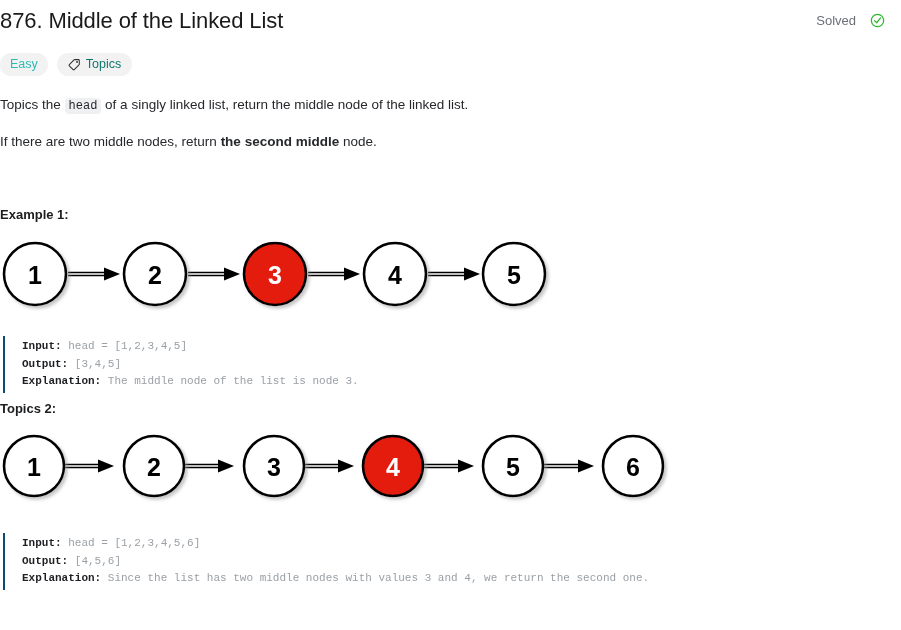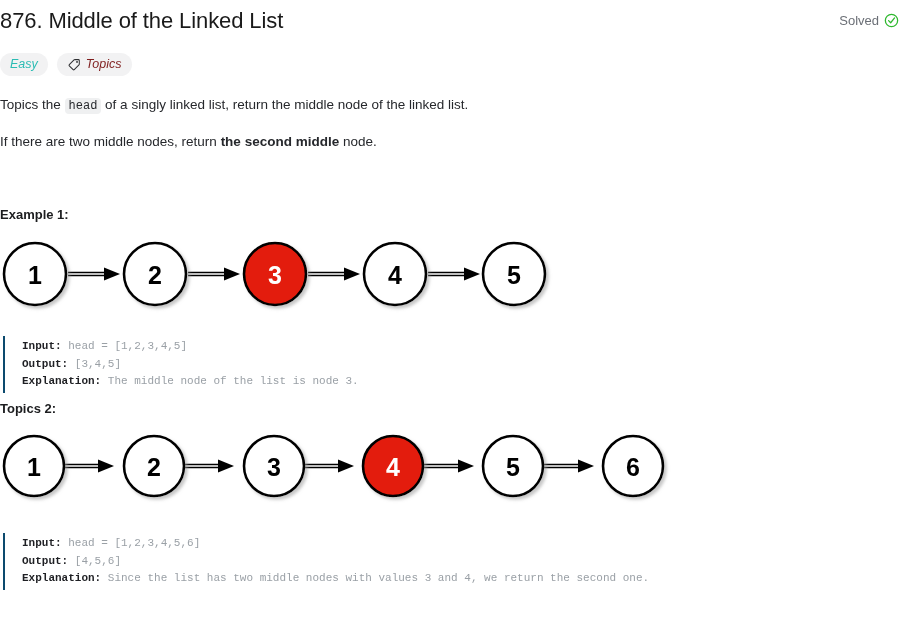--- a/index.html
+++ b/index.html
@@ -38,22 +38,22 @@
     font-size: 22px;
     line-height: 30px;
     font-weight: 400;
     color: #1a1a1a;
     letter-spacing: -0.1px;
     white-space: nowrap;
   }
   .solved-wrap {
     display: flex;
     align-items: center;
-    gap: 5px;
-    padding-right: 2px;
+    gap: 14px;
+    padding-right: 16px;
     padding-top: 7px;
   }
   .solved-text {
     font-size: 13px;
     color: #6b6f76;
     line-height: 15px;
   }
   .solved-icon {
     width: 15px;
     height: 15px;
@@ -61,33 +61,32 @@
   }
 
   
   .badge-row {
     position: absolute;
     left: 0;
     top: 53px;
     display: flex;
     align-items: center;
     gap: 9px;
-    font-style: italic;
   }
   .badge {
     display: inline-flex;
     align-items: center;
     gap: 5px;
     height: 23px;
     padding: 0 11px;
     border-radius: 21px;
     background: #f2f2f3;
     font-size: 12.5px;
     line-height: 23px;
-    color: #7f1d1d;
+    color: #0f766e;
     white-space: nowrap;
     cursor: pointer;
   }
   .badge.easy {
     color: #2cbcb4;
     padding: 0 10px;
   }
   .badge .bicon {
     display: block;
     width: 13px;

